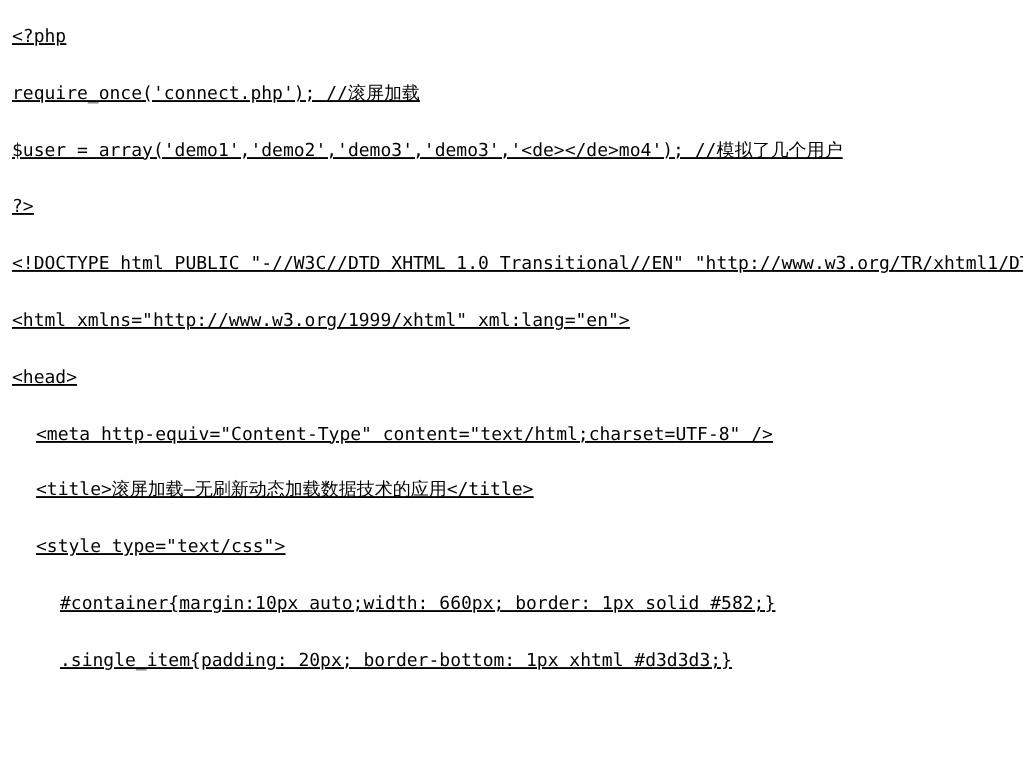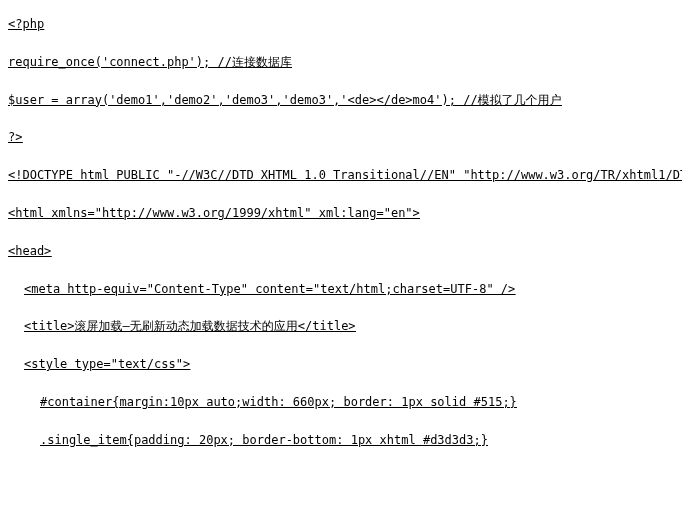--- a/index.html
+++ b/index.html
@@ -28,23 +28,23 @@
     padding-left: 16px;
   }
   .indent-2 {
     padding-left: 32px;
   }
 </style>
 </head>
 <body>
 
 <div class="code-line">&lt;?php</div>
-<div class="code-line">require_once('connect.php'); //连接数据库</div>
+<div class="code-line">require_once('connect.php'); //滚屏加载</div>
 <div class="code-line">$user = array('demo1','demo2','demo3','demo3','&lt;de&gt;&lt;/de&gt;mo4'); //模拟了几个用户</div>
 <div class="code-line">?&gt;</div>
 <div class="code-line">&lt;!DOCTYPE html PUBLIC "-//W3C//DTD XHTML 1.0 Transitional//EN" "http://www.w3.org/TR/xhtml1/DTD/xhtml1-tran</div>
 <div class="code-line">&lt;html xmlns="http://www.w3.org/1999/xhtml" xml:lang="en"&gt;</div>
 <div class="code-line">&lt;head&gt;</div>
 <div class="code-line indent-1">&lt;meta http-equiv="Content-Type" content="text/html;charset=UTF-8" /&gt;</div>
 <div class="code-line indent-1">&lt;title&gt;滚屏加载—无刷新动态加载数据技术的应用&lt;/title&gt;</div>
 <div class="code-line indent-1">&lt;style type="text/css"&gt;</div>
-<div class="code-line indent-2">#container{margin:10px auto;width: 660px; border: 1px solid #515;}</div>
+<div class="code-line indent-2">#container{margin:10px auto;width: 660px; border: 1px solid #582;}</div>
 <div class="code-line indent-2">.single_item{padding: 20px; border-bottom: 1px xhtml #d3d3d3;}</div>
 
 </body></html>

